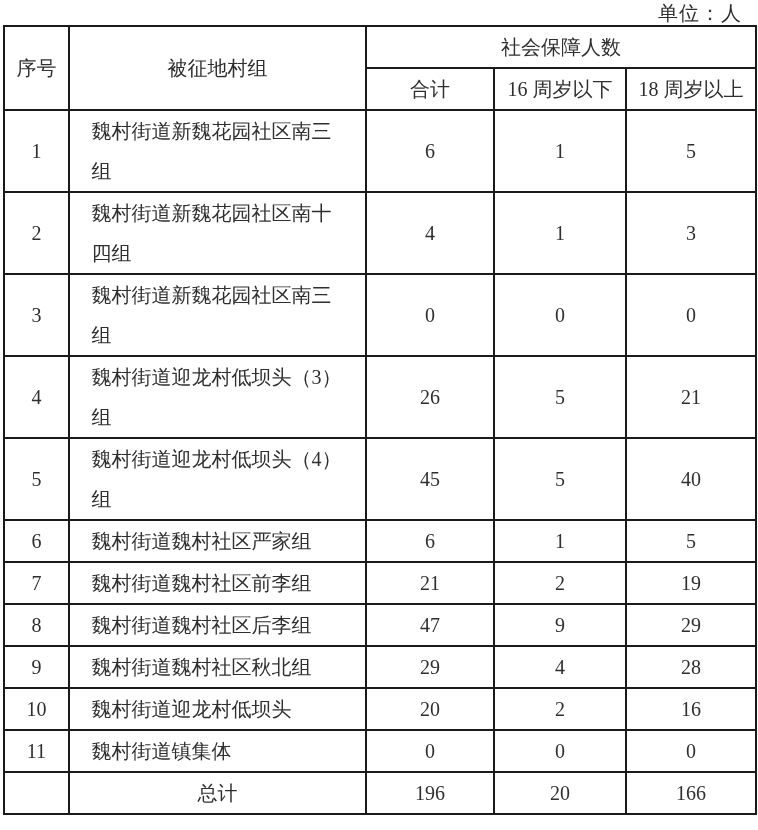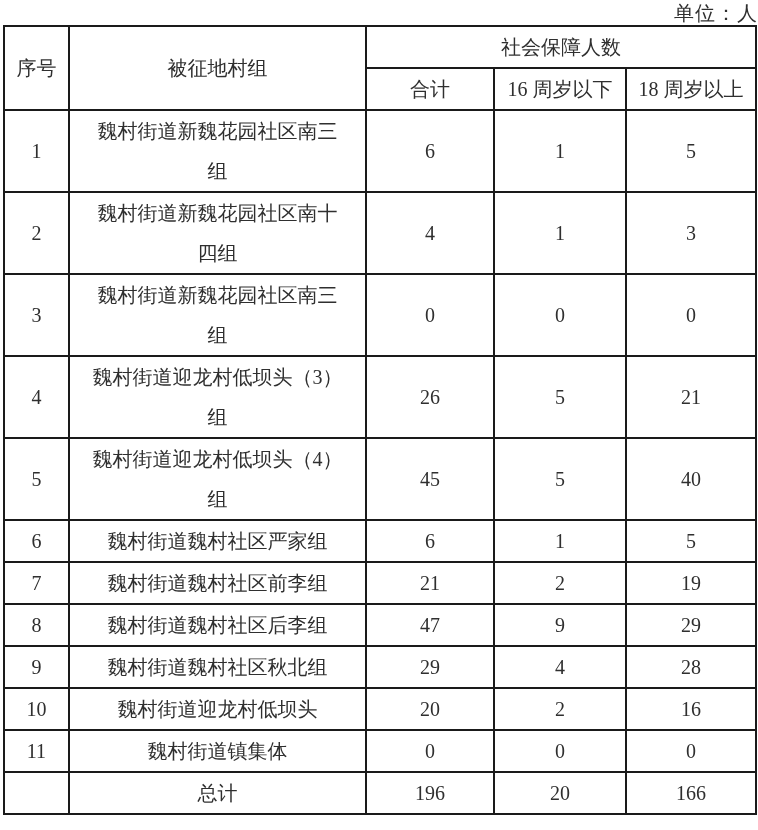--- a/index.html
+++ b/index.html
@@ -15,21 +15,21 @@
   .page {
     width: 758px;
     height: 830px;
     background: #ffffff;
     overflow: hidden;
   }
   .unit-label {
     text-align: right;
     font-size: 20px;
     line-height: 22px;
-    padding: 2px 0 1px 0;
+    padding: 2px 16px 1px 0;
     letter-spacing: 1px;
   }
   table.sec-table {
     border-collapse: collapse;
     table-layout: fixed;
     width: 752px;
     margin-left: 3px;
   }
   table.sec-table th,
   table.sec-table td {
@@ -39,21 +39,21 @@
     vertical-align: middle;
     font-size: 20px;
     line-height: 40px;
     padding: 0;
     color: #2f2f2f;
     overflow: hidden;
   }
   .vname {
     max-width: 252px;
     margin: 0 auto;
-    text-align: center;
+    text-align: left;
     word-break: normal;
   }
 </style>
 </head>
 <body>
 
 <div class="page">
 
   <div class="unit-label">单位：人</div>
 

